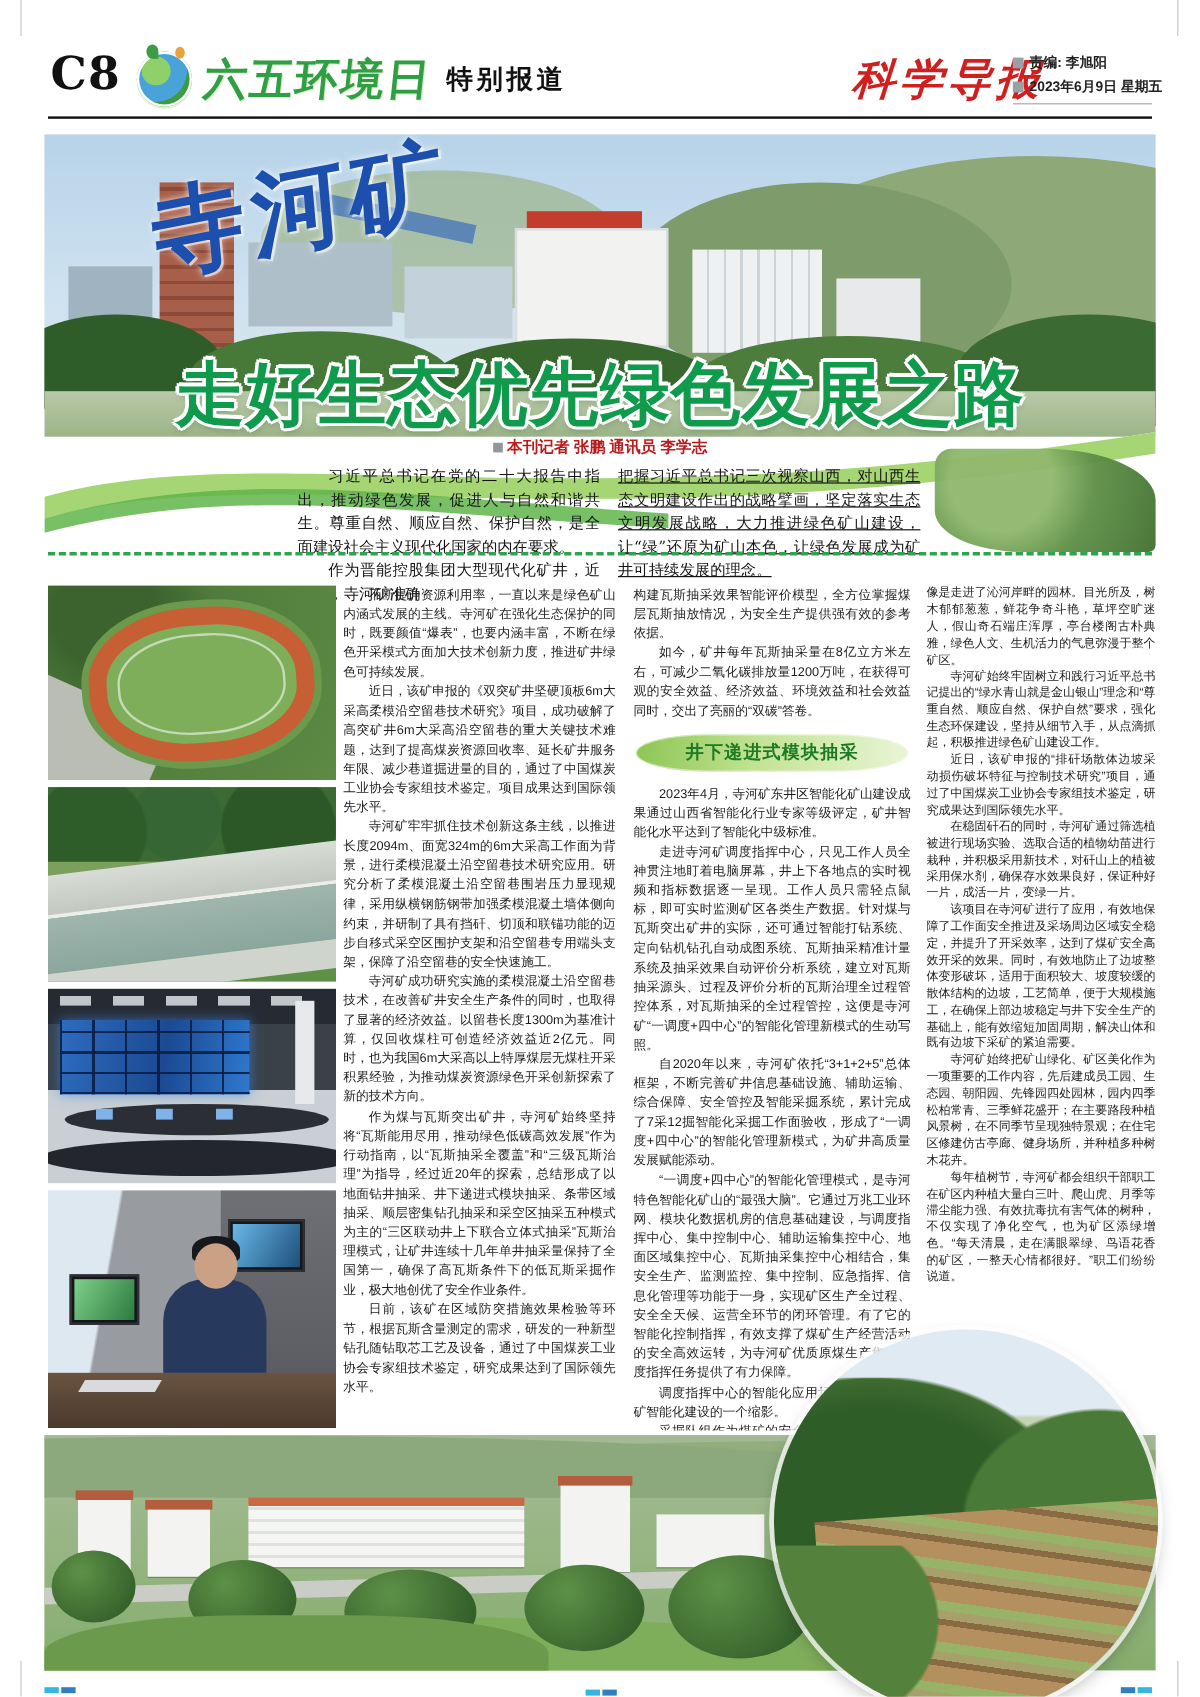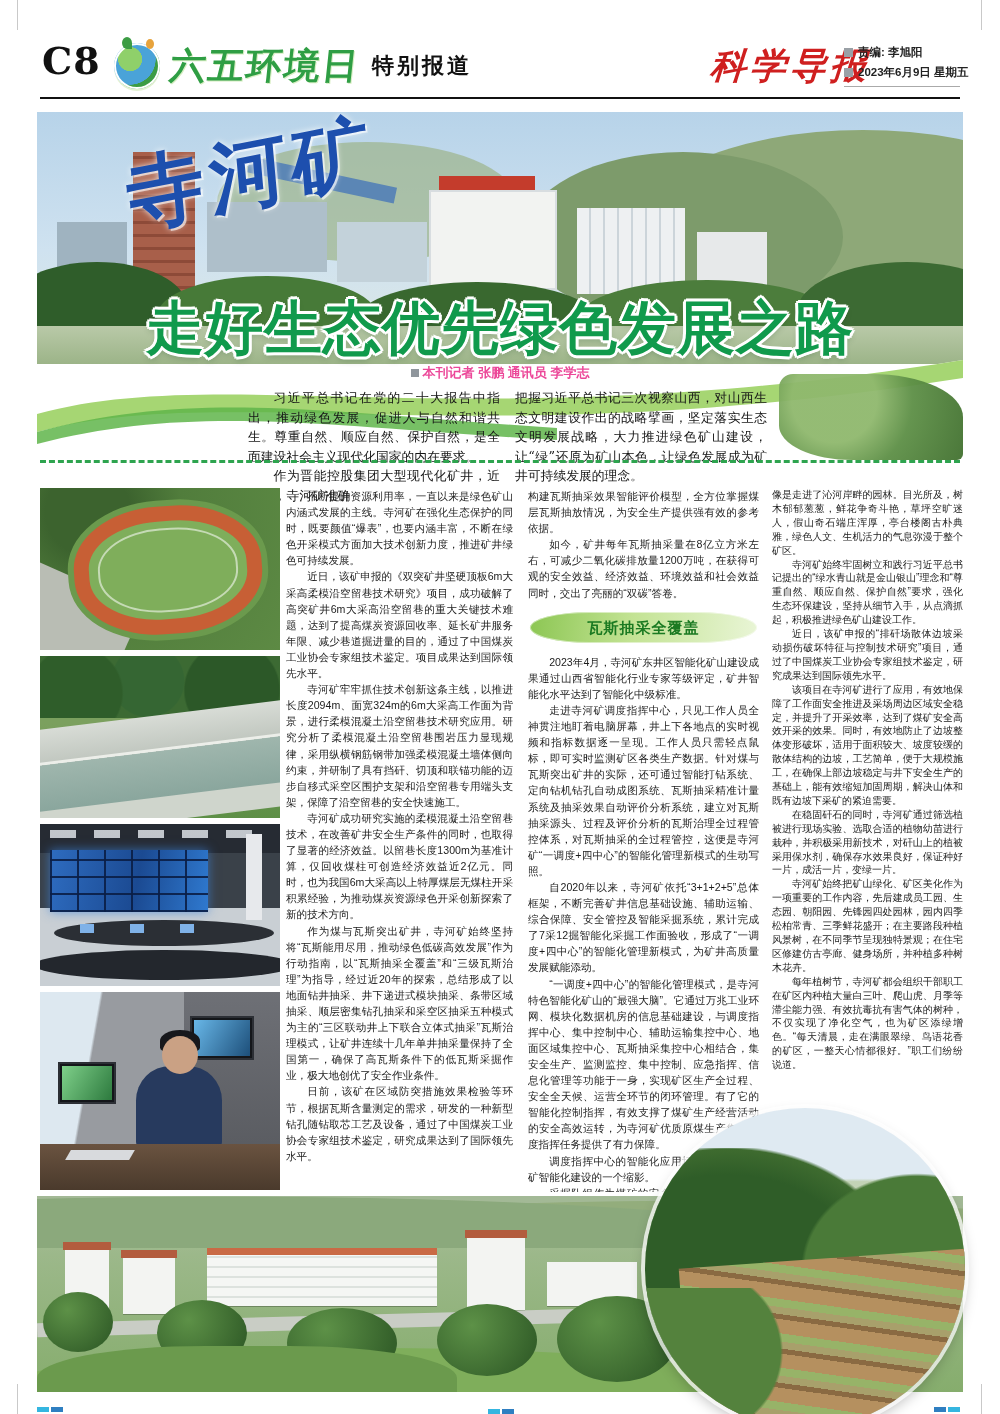--- a/index.html
+++ b/index.html
@@ -30,25 +30,25 @@
   
   .banner { position:absolute; left:37px; top:112px; width:926px; height:352px; }
   .banner-photo { position:absolute; left:0; top:0; width:926px; height:252px; overflow:hidden; background:linear-gradient(#b7d3e9 0%, #cfe2f0 55%, #dfe9e2 100%); }
   .hill { position:absolute; border-radius:50%; }
   .bld { position:absolute; }
   .treeblob { position:absolute; border-radius:50%; }
   .swoosh { position:absolute; left:0; top:232px; width:926px; height:120px; }
   .calli { position:absolute; left:88px; top:10px; font-family:"DejaVu Serif","Liberation Serif",serif; font-weight:bold; font-size:78px; color:#1d4fae; transform:rotate(-11deg) skewX(-6deg); letter-spacing:6px; text-shadow:0 0 6px rgba(255,255,255,.85), 2px 2px 0 rgba(255,255,255,.6); white-space:nowrap; }
   .headline { position:absolute; left:30px; right:30px; top:178px; text-align:center; font-size:58px; font-weight:900; letter-spacing:1px; color:#109a4c; white-space:nowrap;
     text-shadow:-2px -2px 0 #fff, 2px -2px 0 #fff, -2px 2px 0 #fff, 2px 2px 0 #fff, 0 -3px 0 #fff, 0 3px 0 #fff, -3px 0 0 #fff, 3px 0 0 #fff, 0 4px 6px rgba(0,60,20,.25); }
-  .byline { position:absolute; left:0; right:0; top:252px; text-align:center; font-size:13px; font-weight:bold; color:#ec4899; }
+  .byline { position:absolute; left:0; right:0; top:252px; text-align:center; font-size:13px; font-weight:bold; color:#b91c1c; }
   .byline .sq { width:8px; height:8px; background:#8f969c; margin-right:4px; }
   .intro { position:absolute; top:276px; width:252px; font-family:"DejaVu Serif","Liberation Serif",serif; font-size:12.8px; line-height:19.5px; text-align:justify; color:#151515; }
   .intro .para { text-indent:2em; }
-  .intro .para.no-indent { text-indent:0; }
+  .intro .para.no-indent { text-indent:0;text-decoration:underline; }
   .intro-left { left:211px; }
   .intro-right { left:478px; }
   .foliage { position:absolute; left:742px; top:262px; width:184px; height:86px; background:radial-gradient(circle at 30% 30%, #8fb86d 0 30%, #5d8f46 55%, #41702f 100%); border-radius:14px 50% 6px 40%; opacity:.95; }
   .dash-divider { position:absolute; left:40px; top:460px; width:920px; border-top:3px dashed #2ea44f; }
 
   
   .ph { position:absolute; left:40px; width:240px; overflow:hidden; background:#888; }
   
   .ph-track { background:radial-gradient(circle at 20% 15%, #3c632e 0 18%, #517d3c 40%, #5d8a44 100%); }
   .track-road { position:absolute; left:-30px; bottom:-20px; width:120px; height:90px; background:#b9bdb4; transform:rotate(24deg); }
@@ -218,34 +218,34 @@
       <p class="para">不断提升资源利用率，一直以来是绿色矿山内涵式发展的主线。寺河矿在强化生态保护的同时，既要颜值“爆表”，也要内涵丰富，不断在绿色开采模式方面加大技术创新力度，推进矿井绿色可持续发展。</p>
       <p class="para">近日，该矿申报的《双突矿井坚硬顶板6m大采高柔模沿空留巷技术研究》项目，成功破解了高突矿井6m大采高沿空留巷的重大关键技术难题，达到了提高煤炭资源回收率、延长矿井服务年限、减少巷道掘进量的目的，通过了中国煤炭工业协会专家组技术鉴定。项目成果达到国际领先水平。</p>
       <p class="para">寺河矿牢牢抓住技术创新这条主线，以推进长度2094m、面宽324m的6m大采高工作面为背景，进行柔模混凝土沿空留巷技术研究应用。研究分析了柔模混凝土沿空留巷围岩压力显现规律，采用纵横钢筋钢带加强柔模混凝土墙体侧向约束，并研制了具有挡矸、切顶和联锚功能的迈步自移式采空区围护支架和沿空留巷专用端头支架，保障了沿空留巷的安全快速施工。</p>
       <p class="para">寺河矿成功研究实施的柔模混凝土沿空留巷技术，在改善矿井安全生产条件的同时，也取得了显著的经济效益。以留巷长度1300m为基准计算，仅回收煤柱可创造经济效益近2亿元。同时，也为我国6m大采高以上特厚煤层无煤柱开采积累经验，为推动煤炭资源绿色开采创新探索了新的技术方向。</p>
       <p class="para">作为煤与瓦斯突出矿井，寺河矿始终坚持将“瓦斯能用尽用，推动绿色低碳高效发展”作为行动指南，以“瓦斯抽采全覆盖”和“三级瓦斯治理”为指导，经过近20年的探索，总结形成了以地面钻井抽采、井下递进式模块抽采、条带区域抽采、顺层密集钻孔抽采和采空区抽采五种模式为主的“三区联动井上下联合立体式抽采”瓦斯治理模式，让矿井连续十几年单井抽采量保持了全国第一，确保了高瓦斯条件下的低瓦斯采掘作业，极大地创优了安全作业条件。</p>
       <p class="para">日前，该矿在区域防突措施效果检验等环节，根据瓦斯含量测定的需求，研发的一种新型钻孔随钻取芯工艺及设备，通过了中国煤炭工业协会专家组技术鉴定，研究成果达到了国际领先水平。</p>
     </div>
   <div class="col col2">
       <p class="para no-indent">构建瓦斯抽采效果智能评价模型，全方位掌握煤层瓦斯抽放情况，为安全生产提供强有效的参考依据。</p>
       <p class="para">如今，矿井每年瓦斯抽采量在8亿立方米左右，可减少二氧化碳排放量1200万吨，在获得可观的安全效益、经济效益、环境效益和社会效益同时，交出了亮丽的“双碳”答卷。</p>
-      <div class="sec-heading"><span>瓦斯抽采全覆盖</span></div>
+      <div class="sec-heading"><span>井下递进式模块抽采</span></div>
       <p class="para">2023年4月，寺河矿东井区智能化矿山建设成果通过山西省智能化行业专家等级评定，矿井智能化水平达到了智能化中级标准。</p>
       <p class="para">走进寺河矿调度指挥中心，只见工作人员全神贯注地盯着电脑屏幕，井上下各地点的实时视频和指标数据逐一呈现。工作人员只需轻点鼠标，即可实时监测矿区各类生产数据。针对煤与瓦斯突出矿井的实际，还可通过智能打钻系统、定向钻机钻孔自动成图系统、瓦斯抽采精准计量系统及抽采效果自动评价分析系统，建立对瓦斯抽采源头、过程及评价分析的瓦斯治理全过程管控体系，对瓦斯抽采的全过程管控，这便是寺河矿“一调度+四中心”的智能化管理新模式的生动写照。</p>
       <p class="para">自2020年以来，寺河矿依托“3+1+2+5”总体框架，不断完善矿井信息基础设施、辅助运输、综合保障、安全管控及智能采掘系统，累计完成了7采12掘智能化采掘工作面验收，形成了“一调度+四中心”的智能化管理新模式，为矿井高质量发展赋能添动。</p>
       <p class="para">“一调度+四中心”的智能化管理模式，是寺河特色智能化矿山的“最强大脑”。它通过万兆工业环网、模块化数据机房的信息基础建设，与调度指挥中心、集中控制中心、辅助运输集控中心、地面区域集控中心、瓦斯抽采集控中心相结合，集安全生产、监测监控、集中控制、应急指挥、信息化管理等功能于一身，实现矿区生产全过程、安全全天候、运营全环节的闭环管理。有了它的智能化控制指挥，有效支撑了煤矿生产经营活动的安全高效运转，为寺河矿优质原煤生产集中调度指挥任务提供了有力保障。</p>
       <p class="para">调度指挥中心的智能化应用场景，只是寺河矿智能化建设的一个缩影。</p>
       <p class="para">采掘队组作为煤矿的安全生产第一线，寺河矿在现有综采工作面设备的基础上，对关键设备进行了智能化改造，创造了智能综采系统一键启停+自动截割、自动拉架、自动找直、自动调频、自动检测和自动防护的“1+6”智能综采控制体系。结合各掘进队组实际情况，寺河矿对现有掘进设备分三种模式进行智能化采掘工作面建设，分别为“综掘机改造+掘进后配套”“连采机+掘进后配套”“掘锚一体机+掘进后配套”，其中掘进后配套主要是实现掘进工作面皮带、局扇、排水、供配电设备的远程集中控制。截至目前，寺河矿已有7个智能化大采高综采工作面与12个智能化掘进工作面顺利通过验收，实现了采掘生产的“智能化、少人化”变革，为该矿“建设现代化一流矿山”目标提供坚实保障。</p>
     </div>
   <div class="col col3">
       <p class="para no-indent">像是走进了沁河岸畔的园林。目光所及，树木郁郁葱葱，鲜花争奇斗艳，草坪空旷迷人，假山奇石端庄浑厚，亭台楼阁古朴典雅，绿色人文、生机活力的气息弥漫于整个矿区。</p>
       <p class="para">寺河矿始终牢固树立和践行习近平总书记提出的“绿水青山就是金山银山”理念和“尊重自然、顺应自然、保护自然”要求，强化生态环保建设，坚持从细节入手，从点滴抓起，积极推进绿色矿山建设工作。</p>
       <p class="para">近日，该矿申报的“排矸场散体边坡采动损伤破坏特征与控制技术研究”项目，通过了中国煤炭工业协会专家组技术鉴定，研究成果达到国际领先水平。</p>
+      <p class="para">在稳固矸石的同时，寺河矿通过筛选植被进行现场实验、选取合适的植物幼苗进行栽种，并积极采用新技术，对矸山上的植被采用保水剂，确保存水效果良好，保证种好一片，成活一片，变绿一片。</p>
       <p class="para">该项目在寺河矿进行了应用，有效地保障了工作面安全推进及采场周边区域安全稳定，并提升了开采效率，达到了煤矿安全高效开采的效果。同时，有效地防止了边坡整体变形破坏，适用于面积较大、坡度较缓的散体结构的边坡，工艺简单，便于大规模施工，在确保上部边坡稳定与井下安全生产的基础上，能有效缩短加固周期，解决山体和既有边坡下采矿的紧迫需要。</p>
-      <p class="para">在稳固矸石的同时，寺河矿通过筛选植被进行现场实验、选取合适的植物幼苗进行栽种，并积极采用新技术，对矸山上的植被采用保水剂，确保存水效果良好，保证种好一片，成活一片，变绿一片。</p>
       <p class="para">寺河矿始终把矿山绿化、矿区美化作为一项重要的工作内容，先后建成员工园、生态园、朝阳园、先锋园四处园林，园内四季松柏常青、三季鲜花盛开；在主要路段种植风景树，在不同季节呈现独特景观；在住宅区修建仿古亭廊、健身场所，并种植多种树木花卉。</p>
       <p class="para">每年植树节，寺河矿都会组织干部职工在矿区内种植大量白三叶、爬山虎、月季等滞尘能力强、有效抗毒抗有害气体的树种，不仅实现了净化空气，也为矿区添绿增色。“每天清晨，走在满眼翠绿、鸟语花香的矿区，一整天心情都很好。”职工们纷纷说道。</p>
     </div>
 
   <div class="panorama">
     <div class="pan-hills"></div>
     <div class="pan-bld" style="left:28px; top:52px; width:44px; height:64px;"></div>
     <div class="pan-roof" style="left:26px; top:46px; width:48px; height:8px;"></div>
     <div class="pan-bld" style="left:86px; top:60px; width:52px; height:58px;"></div>
     <div class="pan-roof" style="left:84px; top:54px; width:56px; height:8px;"></div>

